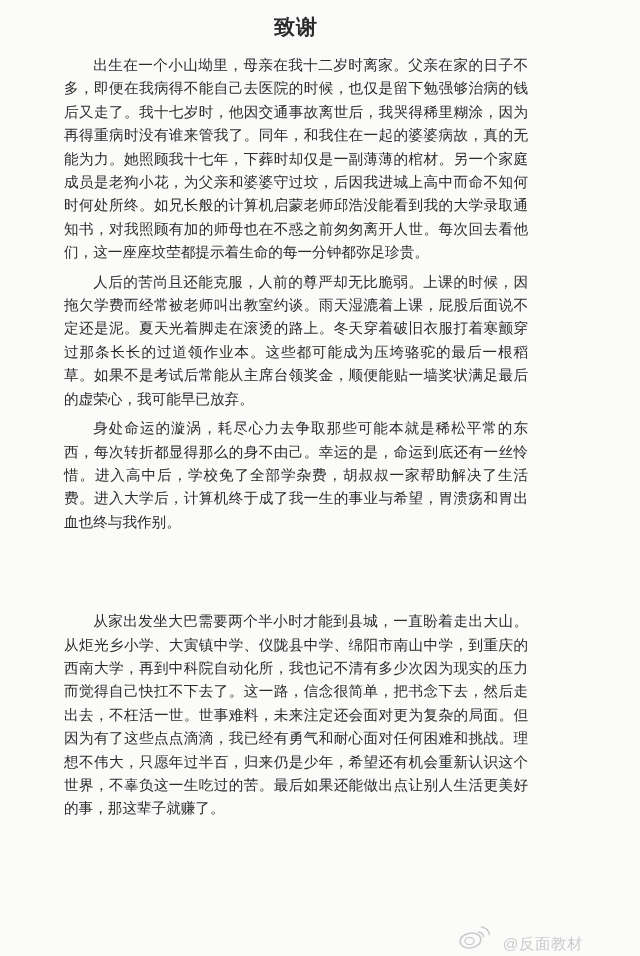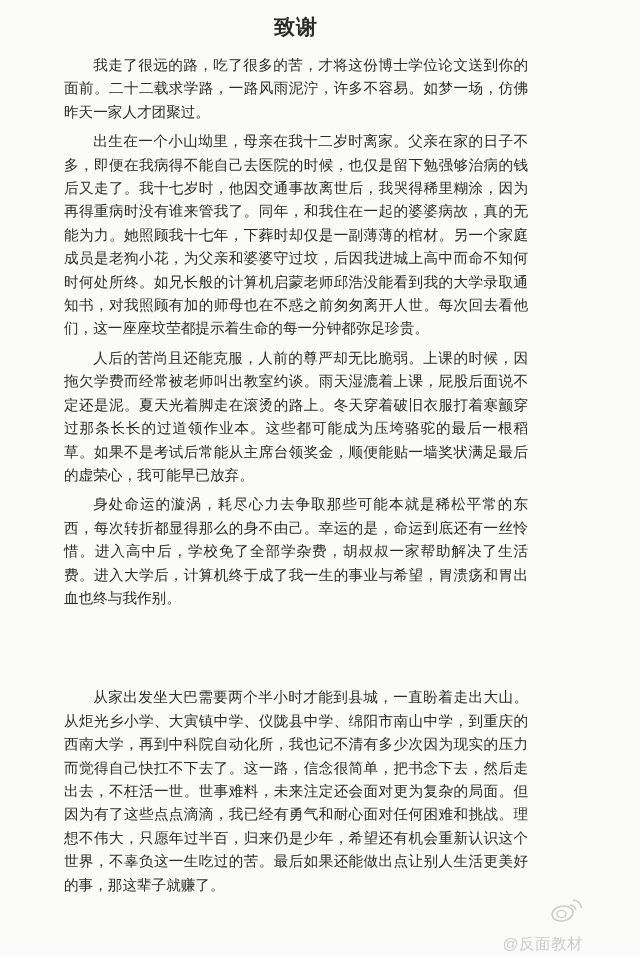--- a/index.html
+++ b/index.html
@@ -47,39 +47,37 @@
     right: 9px;
     bottom: 5px;
     display: flex;
     align-items: flex-end;
     gap: 12px;
     color: var(--watermark, #cccccc);
     font-family: "Liberation Sans", "DejaVu Sans", sans-serif;
     font-size: 15.5px;
     line-height: 1;
     user-select: none;
-    flex-direction: column;
   }
   .watermark svg {
     display: block;
     margin-bottom: 1px;
   }
   .watermark .handle {
     letter-spacing: 0.5px;
   }
 </style>
 </head>
 <body>
 
 <div class="page">
 
   <h1 class="title">致谢</h1>
 
   <div>
-    <p class="para">我走了很远的路，吃了很多的苦，才将这份博士学位论文送到你的面前。二十二载求学路，一路风雨泥泞，许多不容易。如梦一场，仿佛昨天一家人才团聚过。</p>
     <p class="para">出生在一个小山坳里，母亲在我十二岁时离家。父亲在家的日子不多，即便在我病得不能自己去医院的时候，也仅是留下勉强够治病的钱后又走了。我十七岁时，他因交通事故离世后，我哭得稀里糊涂，因为再得重病时没有谁来管我了。同年，和我住在一起的婆婆病故，真的无能为力。她照顾我十七年，下葬时却仅是一副薄薄的棺材。另一个家庭成员是老狗小花，为父亲和婆婆守过坟，后因我进城上高中而命不知何时何处所终。如兄长般的计算机启蒙老师邱浩没能看到我的大学录取通知书，对我照顾有加的师母也在不惑之前匆匆离开人世。每次回去看他们，这一座座坟茔都提示着生命的每一分钟都弥足珍贵。</p>
     <p class="para">人后的苦尚且还能克服，人前的尊严却无比脆弱。上课的时候，因拖欠学费而经常被老师叫出教室约谈。雨天湿漉着上课，屁股后面说不定还是泥。夏天光着脚走在滚烫的路上。冬天穿着破旧衣服打着寒颤穿过那条长长的过道领作业本。这些都可能成为压垮骆驼的最后一根稻草。如果不是考试后常能从主席台领奖金，顺便能贴一墙奖状满足最后的虚荣心，我可能早已放弃。</p>
     <p class="para">身处命运的漩涡，耗尽心力去争取那些可能本就是稀松平常的东西，每次转折都显得那么的身不由己。幸运的是，命运到底还有一丝怜惜。进入高中后，学校免了全部学杂费，胡叔叔一家帮助解决了生活费。进入大学后，计算机终于成了我一生的事业与希望，胃溃疡和胃出血也终与我作别。</p>
     <p class="para final">从家出发坐大巴需要两个半小时才能到县城，一直盼着走出大山。从炬光乡小学、大寅镇中学、仪陇县中学、绵阳市南山中学，到重庆的西南大学，再到中科院自动化所，我也记不清有多少次因为现实的压力而觉得自己快扛不下去了。这一路，信念很简单，把书念下去，然后走出去，不枉活一世。世事难料，未来注定还会面对更为复杂的局面。但因为有了这些点点滴滴，我已经有勇气和耐心面对任何困难和挑战。理想不伟大，只愿年过半百，归来仍是少年，希望还有机会重新认识这个世界，不辜负这一生吃过的苦。最后如果还能做出点让别人生活更美好的事，那这辈子就赚了。</p>
   </div>
 
   <div class="watermark">
     <span>
       <svg width="33" height="26" viewBox="0 0 33 26" fill="none" stroke="currentColor">
         <ellipse cx="12.5" cy="16.5" rx="10.5" ry="7.4" stroke-width="1.6" transform="rotate(-10 12.5 16.5)"></ellipse>

